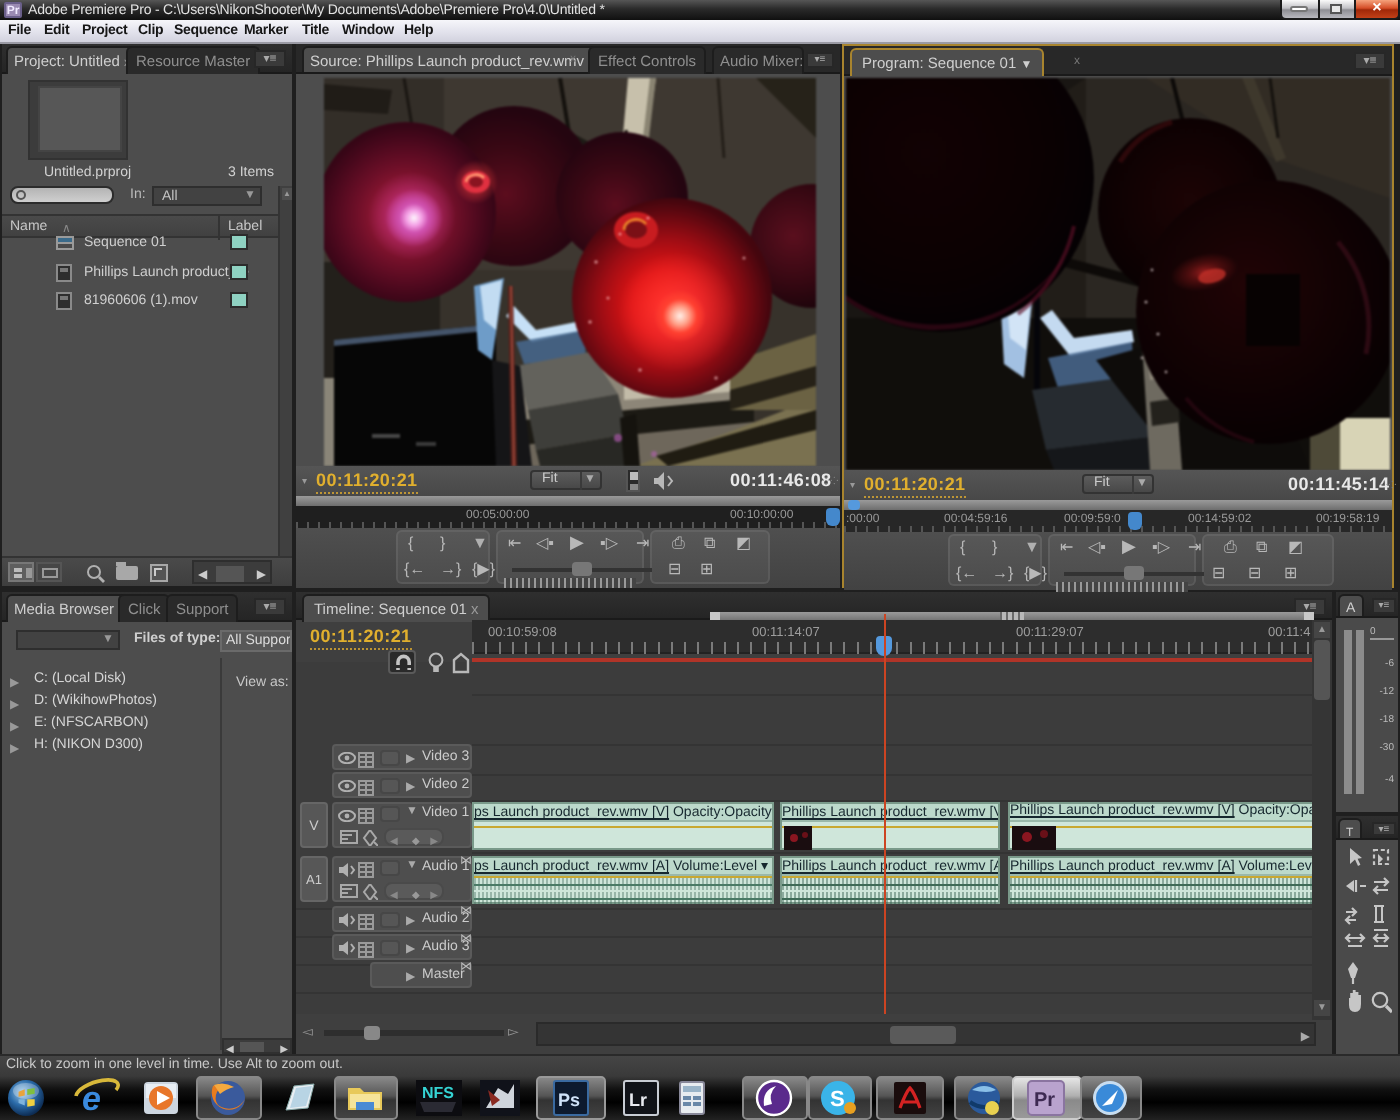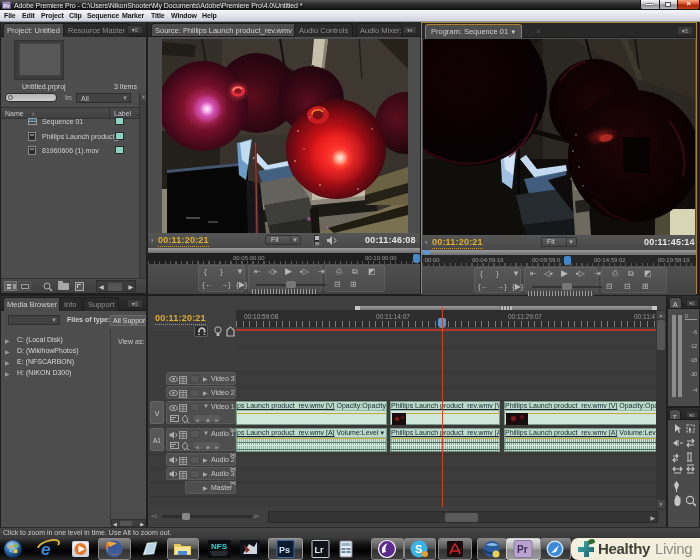--- a/index.html
+++ b/index.html
@@ -121,21 +121,21 @@
         <div class="abs" style="left:11px;top:2px;width:14px;height:8px;background:#555"></div>
         <span style="position:absolute;right:2px;top:2px;color:#ccc;font-size:6px">▶︎</span>
       </div>
     </div>
   </div>
 </div>
 
 <div class="abs" style="left:1px;top:296px;width:145px;height:231px">
   <div class="abs tabbar" style="left:0;top:0;width:145px;height:15px">
     <div class="tab act" style="left:2px;padding:0 3px">Media Browser <span style="color:#9a9a9a;font-size:6px">x</span></div>
-    <div class="tab" style="left:58px;padding:0 4px">Info</div>
+    <div class="tab" style="left:58px;padding:0 4px">Click</div>
     <div class="tab" style="left:82px;padding:0 4px">Support</div>
     <div class="abs" style="right:3px;top:3px;width:16px;height:9px;background:#3a3a3a;border:1px solid #272727;color:#aaa;font-size:6px;text-align:center;line-height:8px">▾≡</div>
   </div>
   <div class="abs panel" style="left:0;top:15px;width:145px;height:216px">
     <div class="abs" style="left:7px;top:4px;width:52px;height:10px;background:#424242;border:1px solid #2e2e2e">
       <span style="position:absolute;right:2px;top:1px;color:#999;font-size:6px">▼︎</span>
         </div>
     <div class="abs" style="left:66px;top:5px;font-size:7px;color:#cfcfcf;font-weight:bold;white-space:nowrap">Files of type:</div>
     <div class="abs" style="left:109px;top:4px;width:36px;height:11px;background:#585858;border:1px solid #6a6a6a;color:#ddd;font-size:7px;padding:1px 0 0 2px;overflow:hidden;white-space:nowrap">All Support</div>
 
@@ -155,21 +155,21 @@
       <div class="abs" style="left:8px;top:1px;width:12px;height:5px;background:#555"></div>
       <span style="position:absolute;right:1px;top:1px;color:#ccc;font-size:5px">▶︎</span>
     </div>
   </div>
 </div>
 
 <div class="abs" style="left:148px;top:22px;width:272px;height:272px;background:#4d4d4d">
   <div class="abs tabbar" style="left:0;top:0;width:272px;height:15px;background:#282828">
     <div class="tab act" style="left:3px;height:13px;padding:0 3px">Source: Phillips Launch product_rev.wmv <span style="font-size:6px">▼︎</span></div>
     <span class="abs" style="left:137px;top:5px;color:#777;font-size:6px">x</span>
-    <div class="tab" style="left:146px;padding:0 4px">Audio Controls</div>
+    <div class="tab" style="left:146px;padding:0 4px">Effect Controls</div>
     <div class="tab" style="left:208px;width:46px;overflow:hidden;padding:0 3px">Audio Mixer: S</div>
     <div class="abs" style="left:255px;top:4px;width:14px;height:8px;background:#3a3a3a;border:1px solid #272727;color:#aaa;font-size:5px;text-align:center;line-height:7px">▾≡</div>
   </div>
 
   <svg class="abs" style="left:14px;top:17px;filter:blur(.4px)" width="246" height="194" viewBox="0 0 246 194">
     <defs>
       <radialGradient id="s1" cx="50%" cy="52%" r="50%">
         <stop offset="0%" stop-color="#b02050"></stop>
             <stop offset="28%" stop-color="#941834"></stop>
         <stop offset="55%" stop-color="#6e0f28"></stop>
@@ -459,20 +459,24 @@
     <div class="abs" style="left:110px;top:20px;width:70px;height:2px;background:#333"></div>
     <div class="abs" style="left:140px;top:17px;width:10px;height:7px;background:#777;border-radius:2px"></div>
     <div class="abs" style="left:106px;top:25px;width:66px;height:5px;background:repeating-linear-gradient(90deg,#999 0,#999 1px,#444 1px,#444 3px)"></div>
     <span class="btn" style="left:184px;top:16px">⊟</span>
         <span class="btn" style="left:202px;top:16px">⊟</span>
         <span class="btn" style="left:220px;top:16px">⊞</span>
   </div>
 </div>
 
 <div class="abs" style="left:148px;top:296px;width:518px;height:231px;background:#3f3f3f">
+  <div class="abs tabbar" style="left:0;top:0;width:518px;height:14px">
+    <div class="tab act" style="left:3px">Timeline: Sequence 01 <span style="color:#9a9a9a">x</span></div>
+    <div class="abs" style="right:3px;top:3px;width:16px;height:9px;background:#3a3a3a;border:1px solid #272727;color:#aaa;font-size:6px;text-align:center;line-height:8px">▾≡</div>
+  </div>
 
   <div class="abs" style="left:0;top:14px;width:88px;height:197px;z-index:4">
     <span class="abs tc-y" style="left:7px;top:3px;border-bottom:1px dotted rgba(220,170,50,.8);padding-bottom:1px">00:11:20:21</span>
     <div class="abs" style="left:46px;top:15px;width:14px;height:12px;background:#2a2a2a;border:1px solid #5a5a5a;border-radius:2px">
       <svg width="12" height="10" style="position:absolute;left:1px;top:0">
             <path d="M3 9 L3 5 A2.8 2.8 0 0 1 8.6 5 L8.6 9" stroke="#c4c4c4" stroke-width="1.8" fill="none"></path>
             <rect x="2" y="6.5" width="3" height="1.5" fill="#2a2a2a"></rect>
             <rect x="7.5" y="6.5" width="3" height="1.5" fill="#2a2a2a"></rect>
           </svg>
     </div>
@@ -858,23 +862,14 @@
   <rect x="506.5" y="0.5" width="34" height="21" rx="2" fill="url(#boxa)" stroke="#ccc"></rect>
   <rect x="514" y="2.5" width="18" height="17" rx="2" fill="#b9a3ce" stroke="#8a74a0"></rect>
   <text x="517" y="15" font-size="10" font-weight="bold" fill="#3d2a52" font-family="Liberation Sans">Pr</text>
 
   <rect x="540.5" y="0.5" width="30" height="21" rx="2" fill="url(#boxg)" stroke="#888"></rect>
   <circle cx="555" cy="11" r="8.5" fill="#c8ddf0"></circle>
   <circle cx="555" cy="11" r="7" fill="#3a8ad8"></circle>
   <path d="M551 15 L559 7 L556 14 Z" fill="#fff"></path>
 </svg>
 
-<div class="abs" style="left:571px;top:538px;width:129px;height:22px;background:#f4eedd;border-radius:7px 0 0 7px">
-  <div class="abs" style="left:7px;top:3px;width:16px;height:16px">
-    <div style="position:absolute;left:5.5px;top:0;width:5px;height:16px;background:linear-gradient(135deg,#3aa0a4,#1e6a72)"></div>
-    <div style="position:absolute;left:0;top:5.5px;width:16px;height:5px;background:linear-gradient(135deg,#3aa0a4,#1e6a72)"></div>
-    <div style="position:absolute;left:10px;top:-2px;width:7px;height:5px;background:#2e6a2e;border-radius:80% 90% 80% 0;transform:rotate(-15deg)"></div>
-  </div>
-  <span class="abs" style="left:27px;top:2px;font-size:15px;font-weight:bold;color:#3f4038;letter-spacing:-.3px">Healthy</span>
-  <span class="abs" style="left:84px;top:2px;font-size:15px;color:#8c8c82;letter-spacing:-.3px">Living</span>
-</div>
 
 </div>
 
 </body></html>

